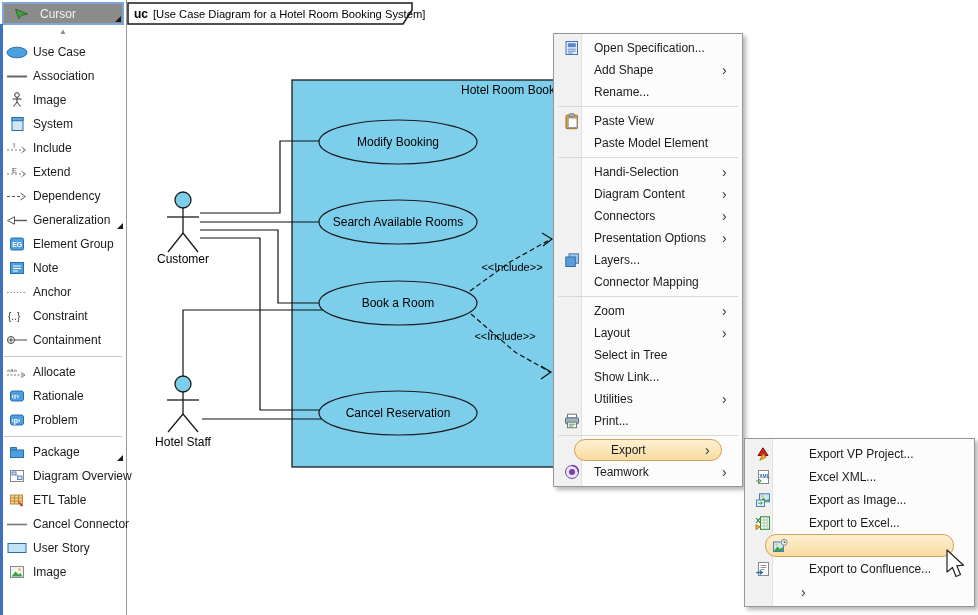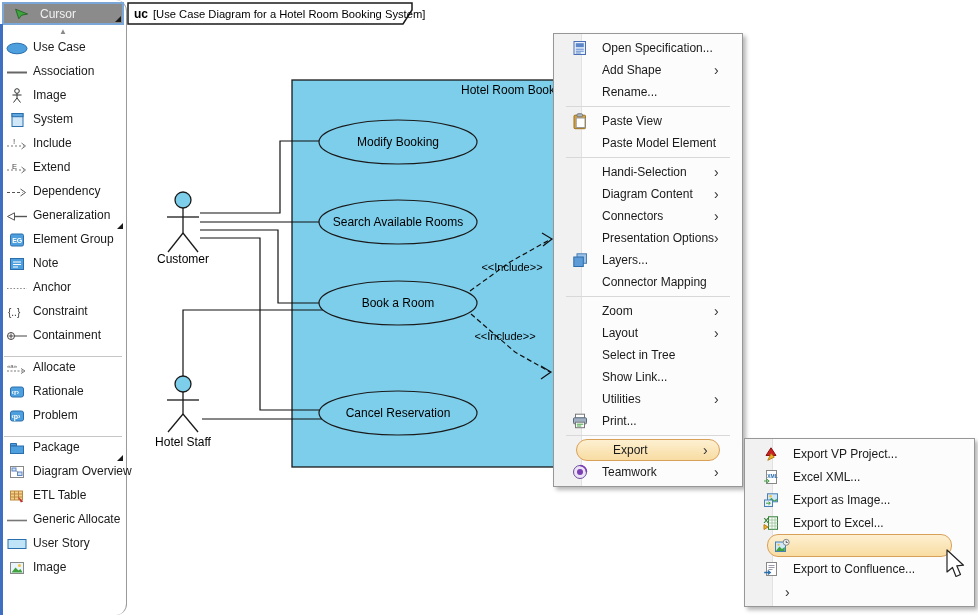--- a/index.html
+++ b/index.html
@@ -1,55 +1,55 @@
 <!DOCTYPE html>
 <html><head>
 <meta charset="utf-8">
 <style>
   html,body{margin:0;padding:0;}
   body{width:978px;height:615px;position:relative;overflow:hidden;background:#fff;
        font-family:"Liberation Sans",sans-serif;font-size:12px;color:#1a1a1a;}
 
   
   .palette{position:absolute;left:0;top:0;width:126px;height:615px;background:#fff;
-           border-right:1px solid #9a9a9a;z-index:5;border-radius:11px;}
+           border-right:1px solid #9a9a9a;z-index:5;}
   .blue-strip{position:absolute;left:0;top:24px;width:3px;height:591px;background:#3e6fc0;z-index:6;}
   .cursor-btn{position:absolute;left:2px;top:2px;width:118px;height:19px;background:#8b8b8b;
               border:2px solid #7aa6d8;display:flex;align-items:center;color:#f1f1f1;}
   .cursor-btn .picon{margin:0 6px 0 6px;}
   .scroll-up{position:absolute;left:0;top:25px;width:126px;height:13px;text-align:center;
              font-size:8px;color:#8a8a8a;line-height:13px;}
   .pitems{position:absolute;left:0;top:40px;width:126px;}
-  .prow{height:24px;display:flex;align-items:flex-start;position:relative;}
+  .prow{height:24px;display:flex;align-items:center;position:relative;}
   .picon{width:24px;height:16px;margin-left:5px;display:inline-flex;align-items:center;justify-content:center;flex:none;}
   .picon svg{display:block;}
   .plabel{margin-left:4px;white-space:nowrap;}
   .psep{height:8px;display:flex;align-items:center;}
   .psep::before{content:"";display:block;height:1px;background:#c6c6c6;width:118px;margin-left:4px;}
   .corner{position:absolute;right:3px;bottom:3px;width:0;height:0;
           border-left:6px solid transparent;border-bottom:6px solid #1a1a1a;}
   .cursor-btn .corner{right:1px;bottom:1px;}
 
   
   .canvas-svg{position:absolute;left:0;top:0;z-index:1;}
 
   
-  .menu{position:absolute;border:1px solid #979797;box-sizing:border-box;padding:3px 12px;
+  .menu{position:absolute;border:1px solid #979797;box-sizing:border-box;padding:3px 4px;
         background:linear-gradient(to right,#f1f1f1 0,#f1f1f1 27px,#e2e2e2 27px,#e2e2e2 28px,#fcfcfc 28px);
         box-shadow:3px 3px 4px rgba(0,0,0,.28);z-index:10;}
   .main-menu{left:553px;top:33px;width:190px;}
   .sub-menu{left:744px;top:438px;width:231px;z-index:11;}
   .mrow{height:22px;display:flex;align-items:center;position:relative;}
-  .sub-menu .mrow{height:23px;}
+  .sub-menu .mrow{height:23px;gap:24px;}
   .micon{width:28px;height:18px;display:inline-flex;align-items:center;justify-content:center;flex:none;}
   .micon svg{display:block;}
   .mlabel{padding-left:8px;flex:1;white-space:nowrap;}
   .marrow{width:16px;text-align:left;font-size:14px;color:#333;visibility:hidden;flex:none;}
   .mrow.hl{background:linear-gradient(#fdf0d1,#f8dca2);border:1px solid #d9a05a;border-radius:11px;
-           margin:0 10px;height:20px;}
+           margin:0 16px;height:20px;}
   .sub-menu .mrow.hl{height:21px;}
   .msep{height:7px;display:flex;align-items:center;}
   .msep::before{content:"";display:block;height:1px;background:#d8d8d8;width:100%;}
 
   
   .pointer{position:absolute;left:944px;top:549px;z-index:50;}
 </style>
 </head>
 <body>
 
@@ -306,21 +306,21 @@
           </svg>
         </span>
     <span class="plabel">ETL Table</span>
   </div>
       <div class="prow">
     <span class="picon">
           <svg xmlns="http://www.w3.org/2000/svg" width="22" height="13" viewBox="0 0 22 13">
             <line x1="1" y1="6.5" x2="21" y2="6.5" stroke="#777" stroke-width="1.6"></line>
           </svg>
         </span>
-    <span class="plabel">Generic Allocate</span>
+    <span class="plabel">Cancel Connector</span>
   </div>
       <div class="prow">
     <span class="picon">
           <svg xmlns="http://www.w3.org/2000/svg" width="20" height="14" viewBox="0 0 20 14">
             <rect x="1" y="2.5" width="18" height="9" fill="#bfe4f7" stroke="#2b6ead"></rect>
           </svg>
         </span>
     <span class="plabel">User Story</span>
   </div>
       <div class="prow">

